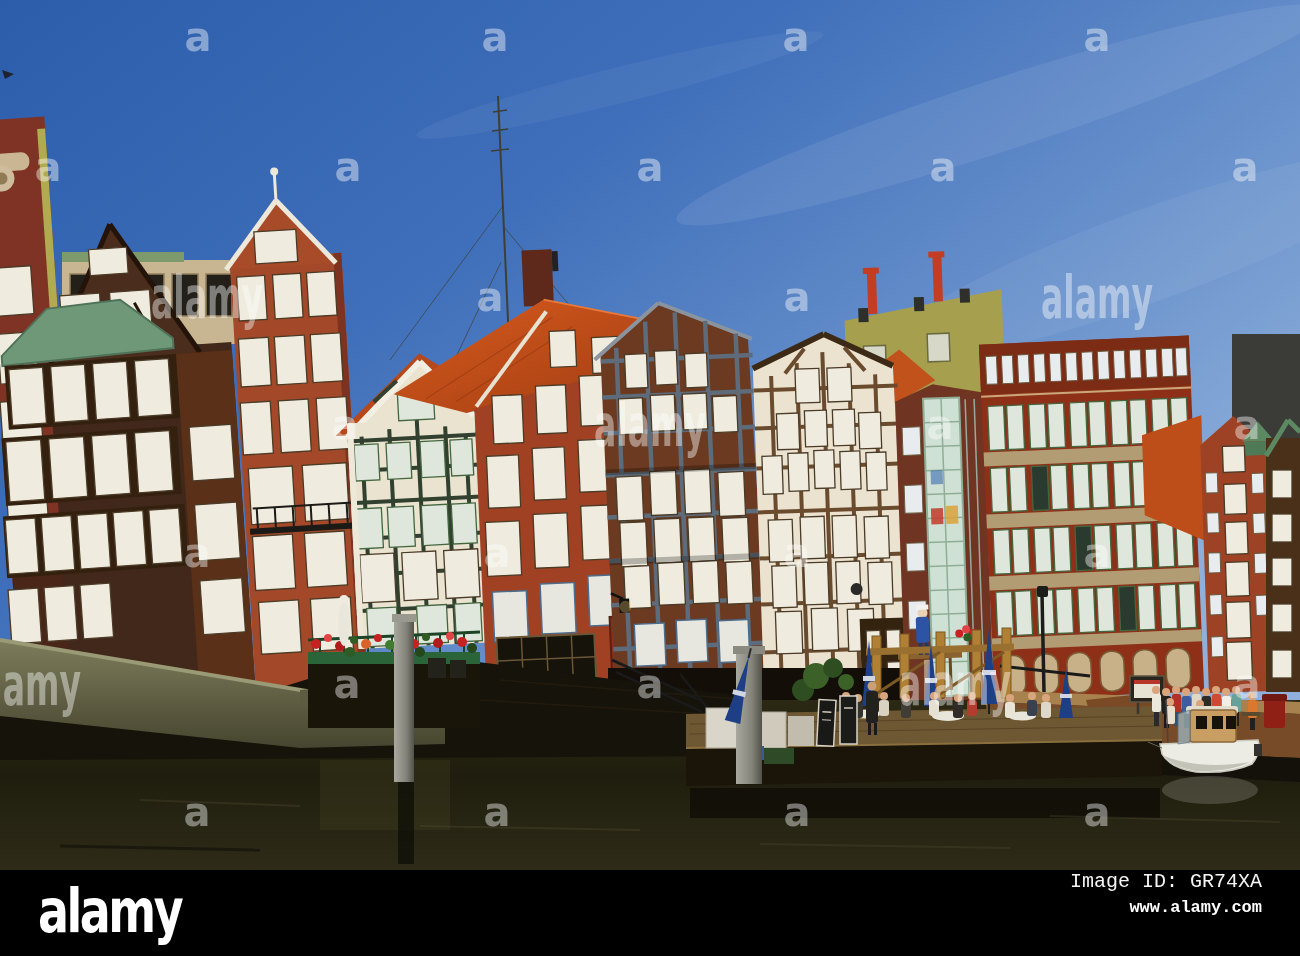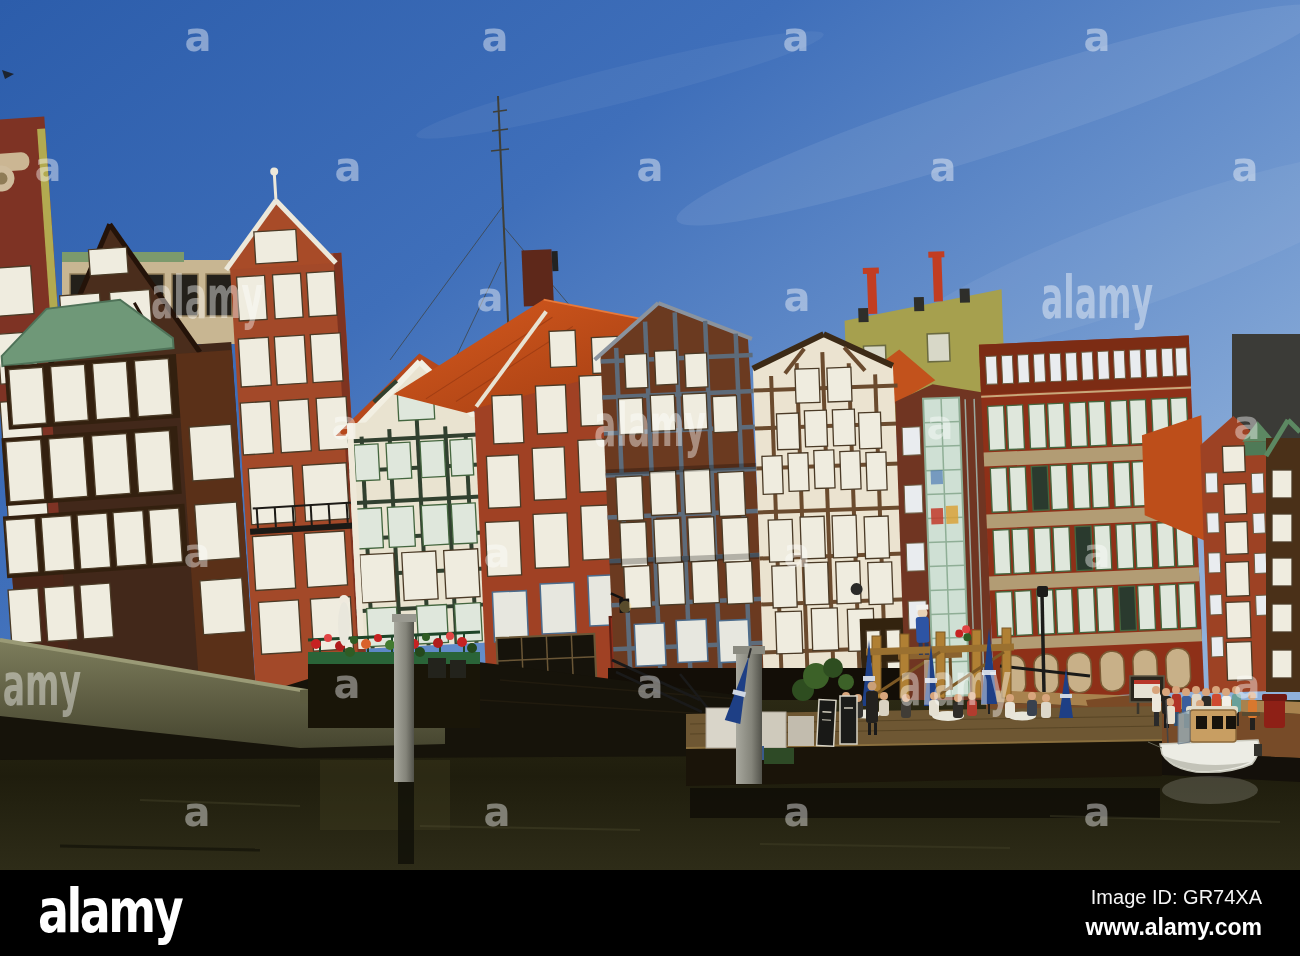--- a/index.html
+++ b/index.html
@@ -1,23 +1,23 @@
 <!DOCTYPE html>
 <html style="--footer-bg: #000000; --footer-text: #ffffff; --watermark: #ffffff; --sky-top: #2c5dab; --sky-horizon: #8fb0da; --water-dark: #23200f; --brick-sunlit: #a34929; --brick-dark: #6e3320; --roof-orange: #c8551d; --copper-green: #6f9878; --timber-dark: #42281a; --cream-plaster: #ebe3d0; --olive-facade: #a6a04e; --umbrella-navy: #1e3f85;"><head>
 <meta charset="utf-8">
 <style>
   html,body{margin:0;padding:0;background:#111;}
   .page{position:relative;width:1300px;height:956px;overflow:hidden;background:var(--footer-bg,#000);font-family:"Liberation Sans",sans-serif;}
   .photo{position:absolute;top:0;left:0;width:1300px;height:870px;overflow:hidden;}
   .photo svg{display:block;}
   .footer{position:absolute;top:870px;left:0;width:1300px;height:86px;background:var(--footer-bg,#000);color:var(--footer-text,#fff);}
   .brand{position:absolute;left:38px;top:6px;font-weight:bold;font-size:56px;letter-spacing:-3px;transform:scale(0.82,1.08);transform-origin:left top;font-family:"DejaVu Sans",sans-serif;}
-  .meta{position:absolute;right:38px;top:16px;text-align:right;font-family:Liberation Sans, sans-serif;}
+  .meta{position:absolute;right:38px;top:0;text-align:right;font-family:Liberation Mono, monospace;}
   .meta .id{font-size:20px;font-weight:400;opacity:.96;}
-  .meta .site{font-size:23px;font-weight:bold;margin-top:5px;}
+  .meta .site{font-size:17px;font-weight:bold;margin-top:5px;}
   .wm{font-family:"DejaVu Sans",sans-serif;font-weight:bold;fill:#ffffff;opacity:0.42;}
   .ww{fill:#efecdf;stroke:#4a3a26;stroke-width:1.3}
   .wg{fill:#dfe7dc;stroke:#44663f;stroke-width:1.3}
   .wb{fill:#e7e7df;stroke:#4c6c8c;stroke-width:1.5}
   .w{fill:#e9ecef;stroke:#6a5a40;stroke-width:1}
   .wd{fill:#23201a;stroke:#94805c;stroke-width:1.5}
 </style>
 </head>
 <body>
 

